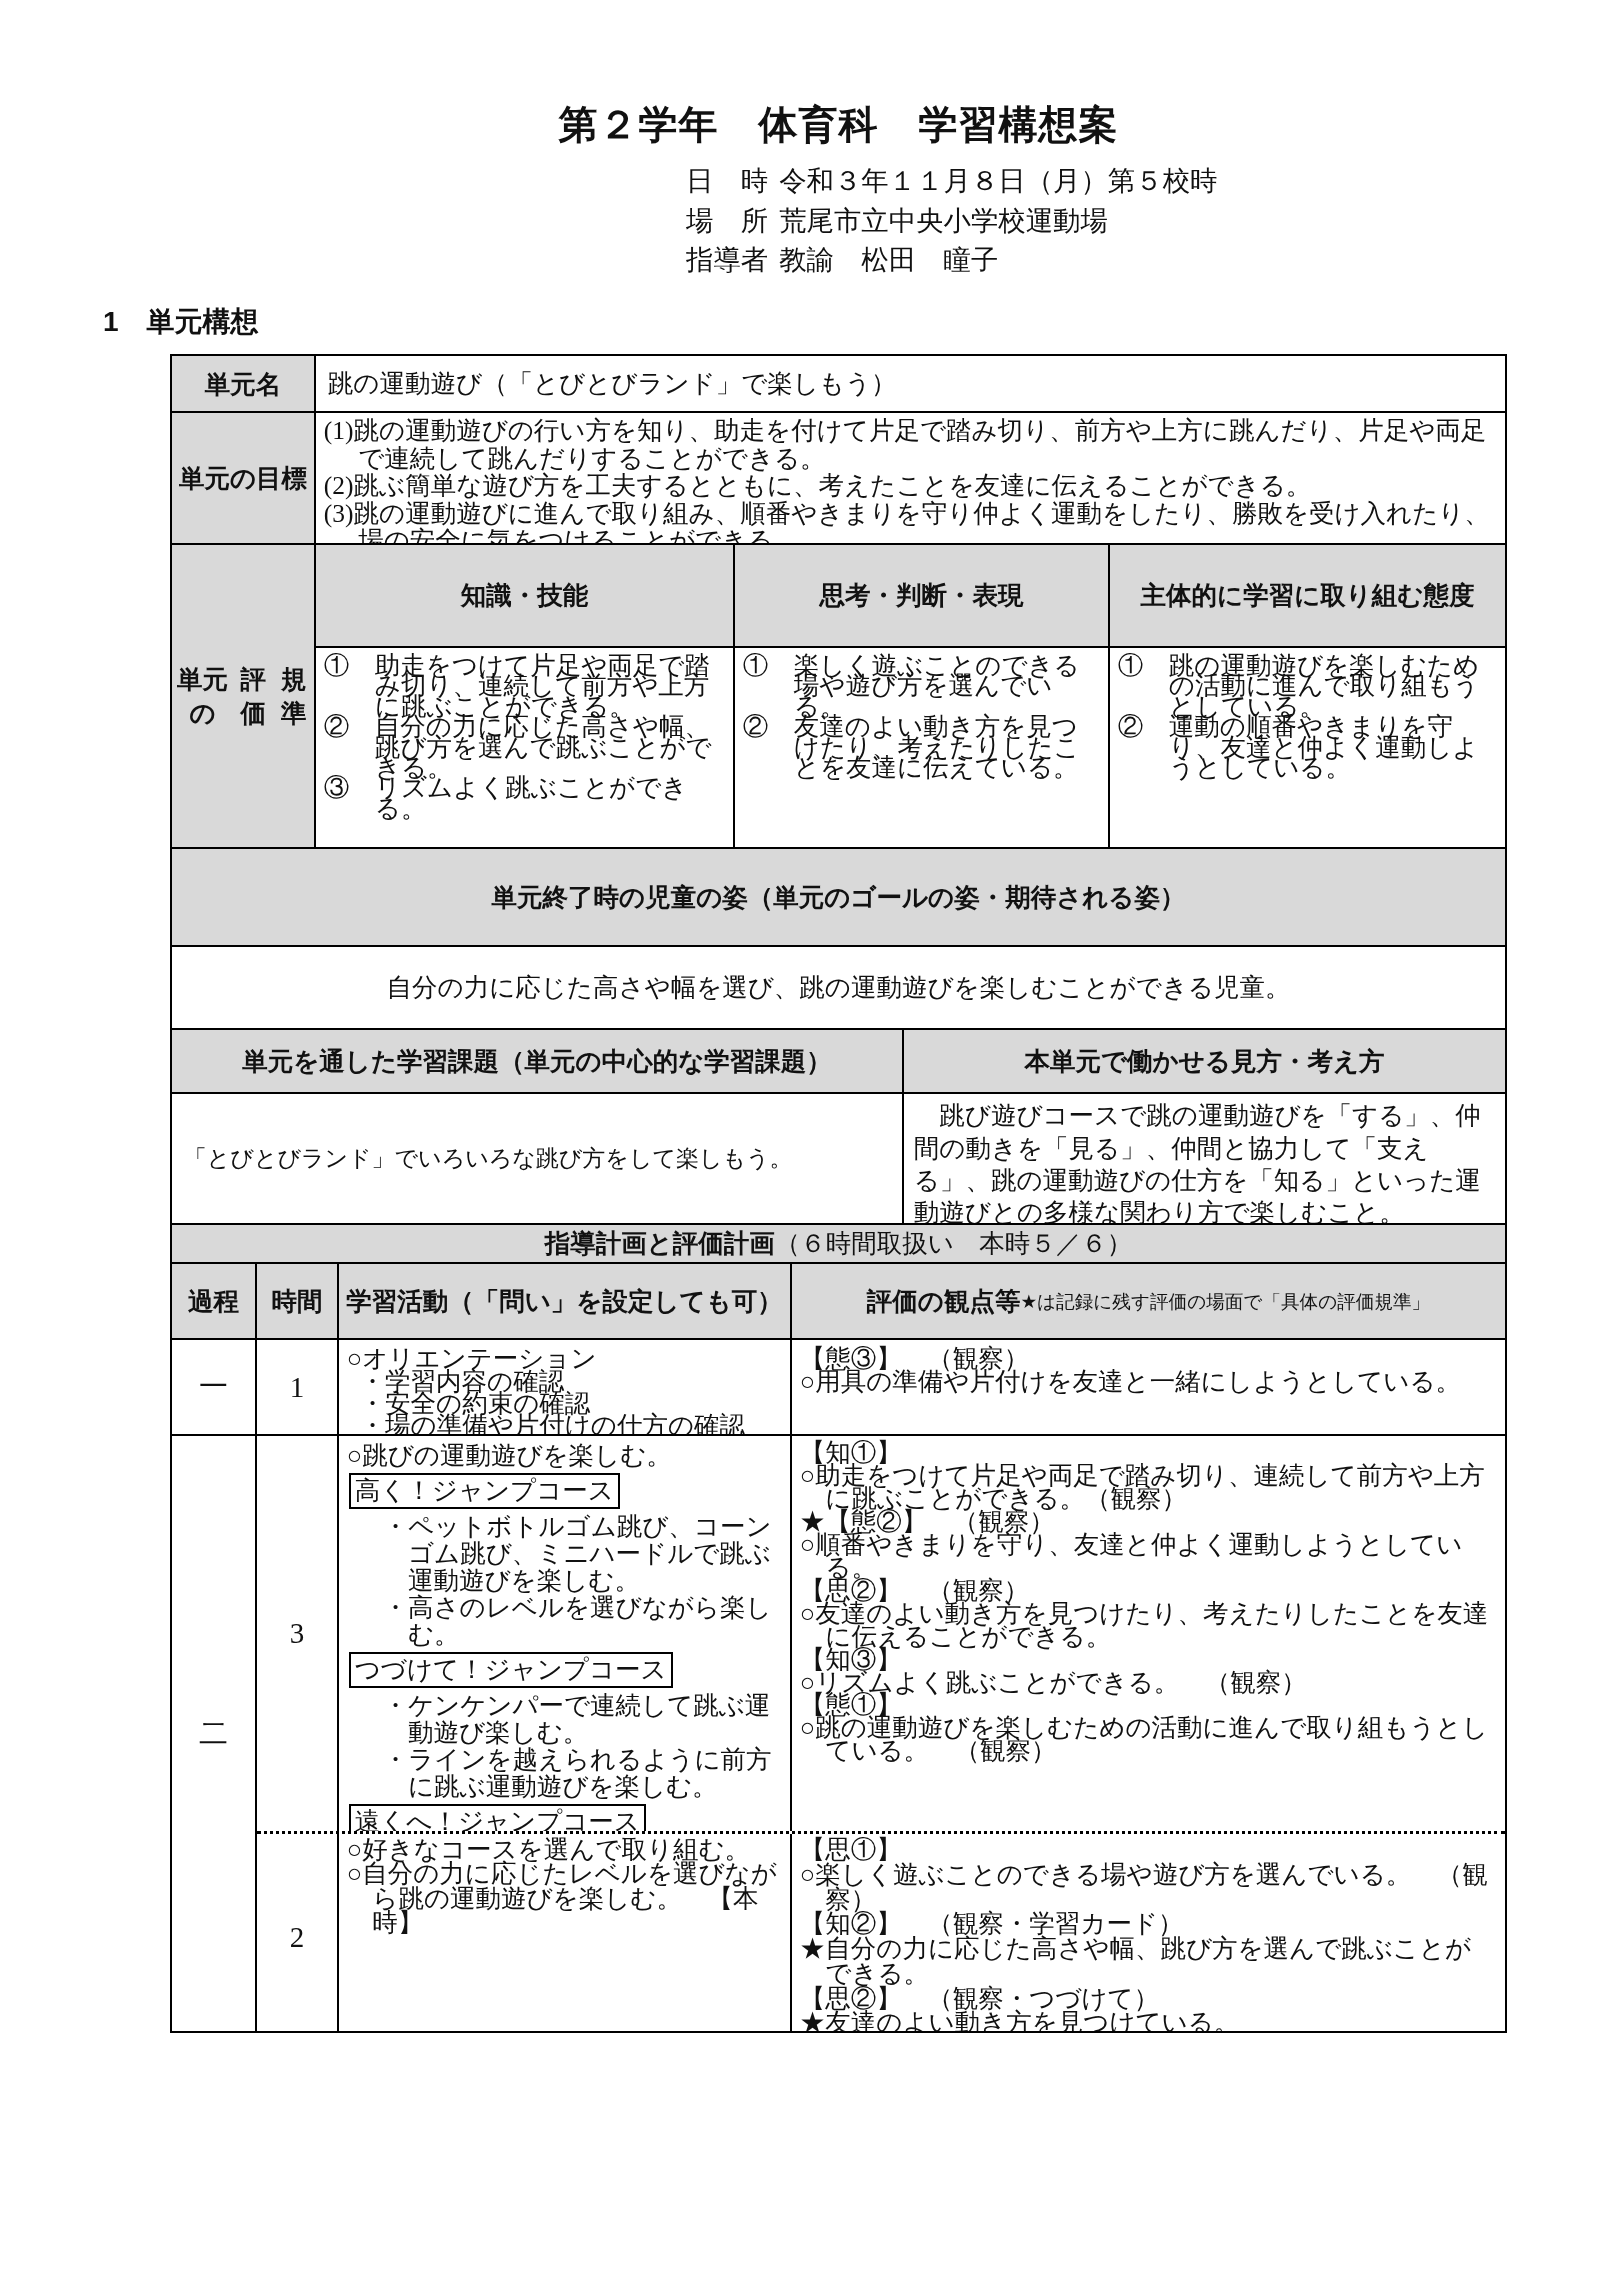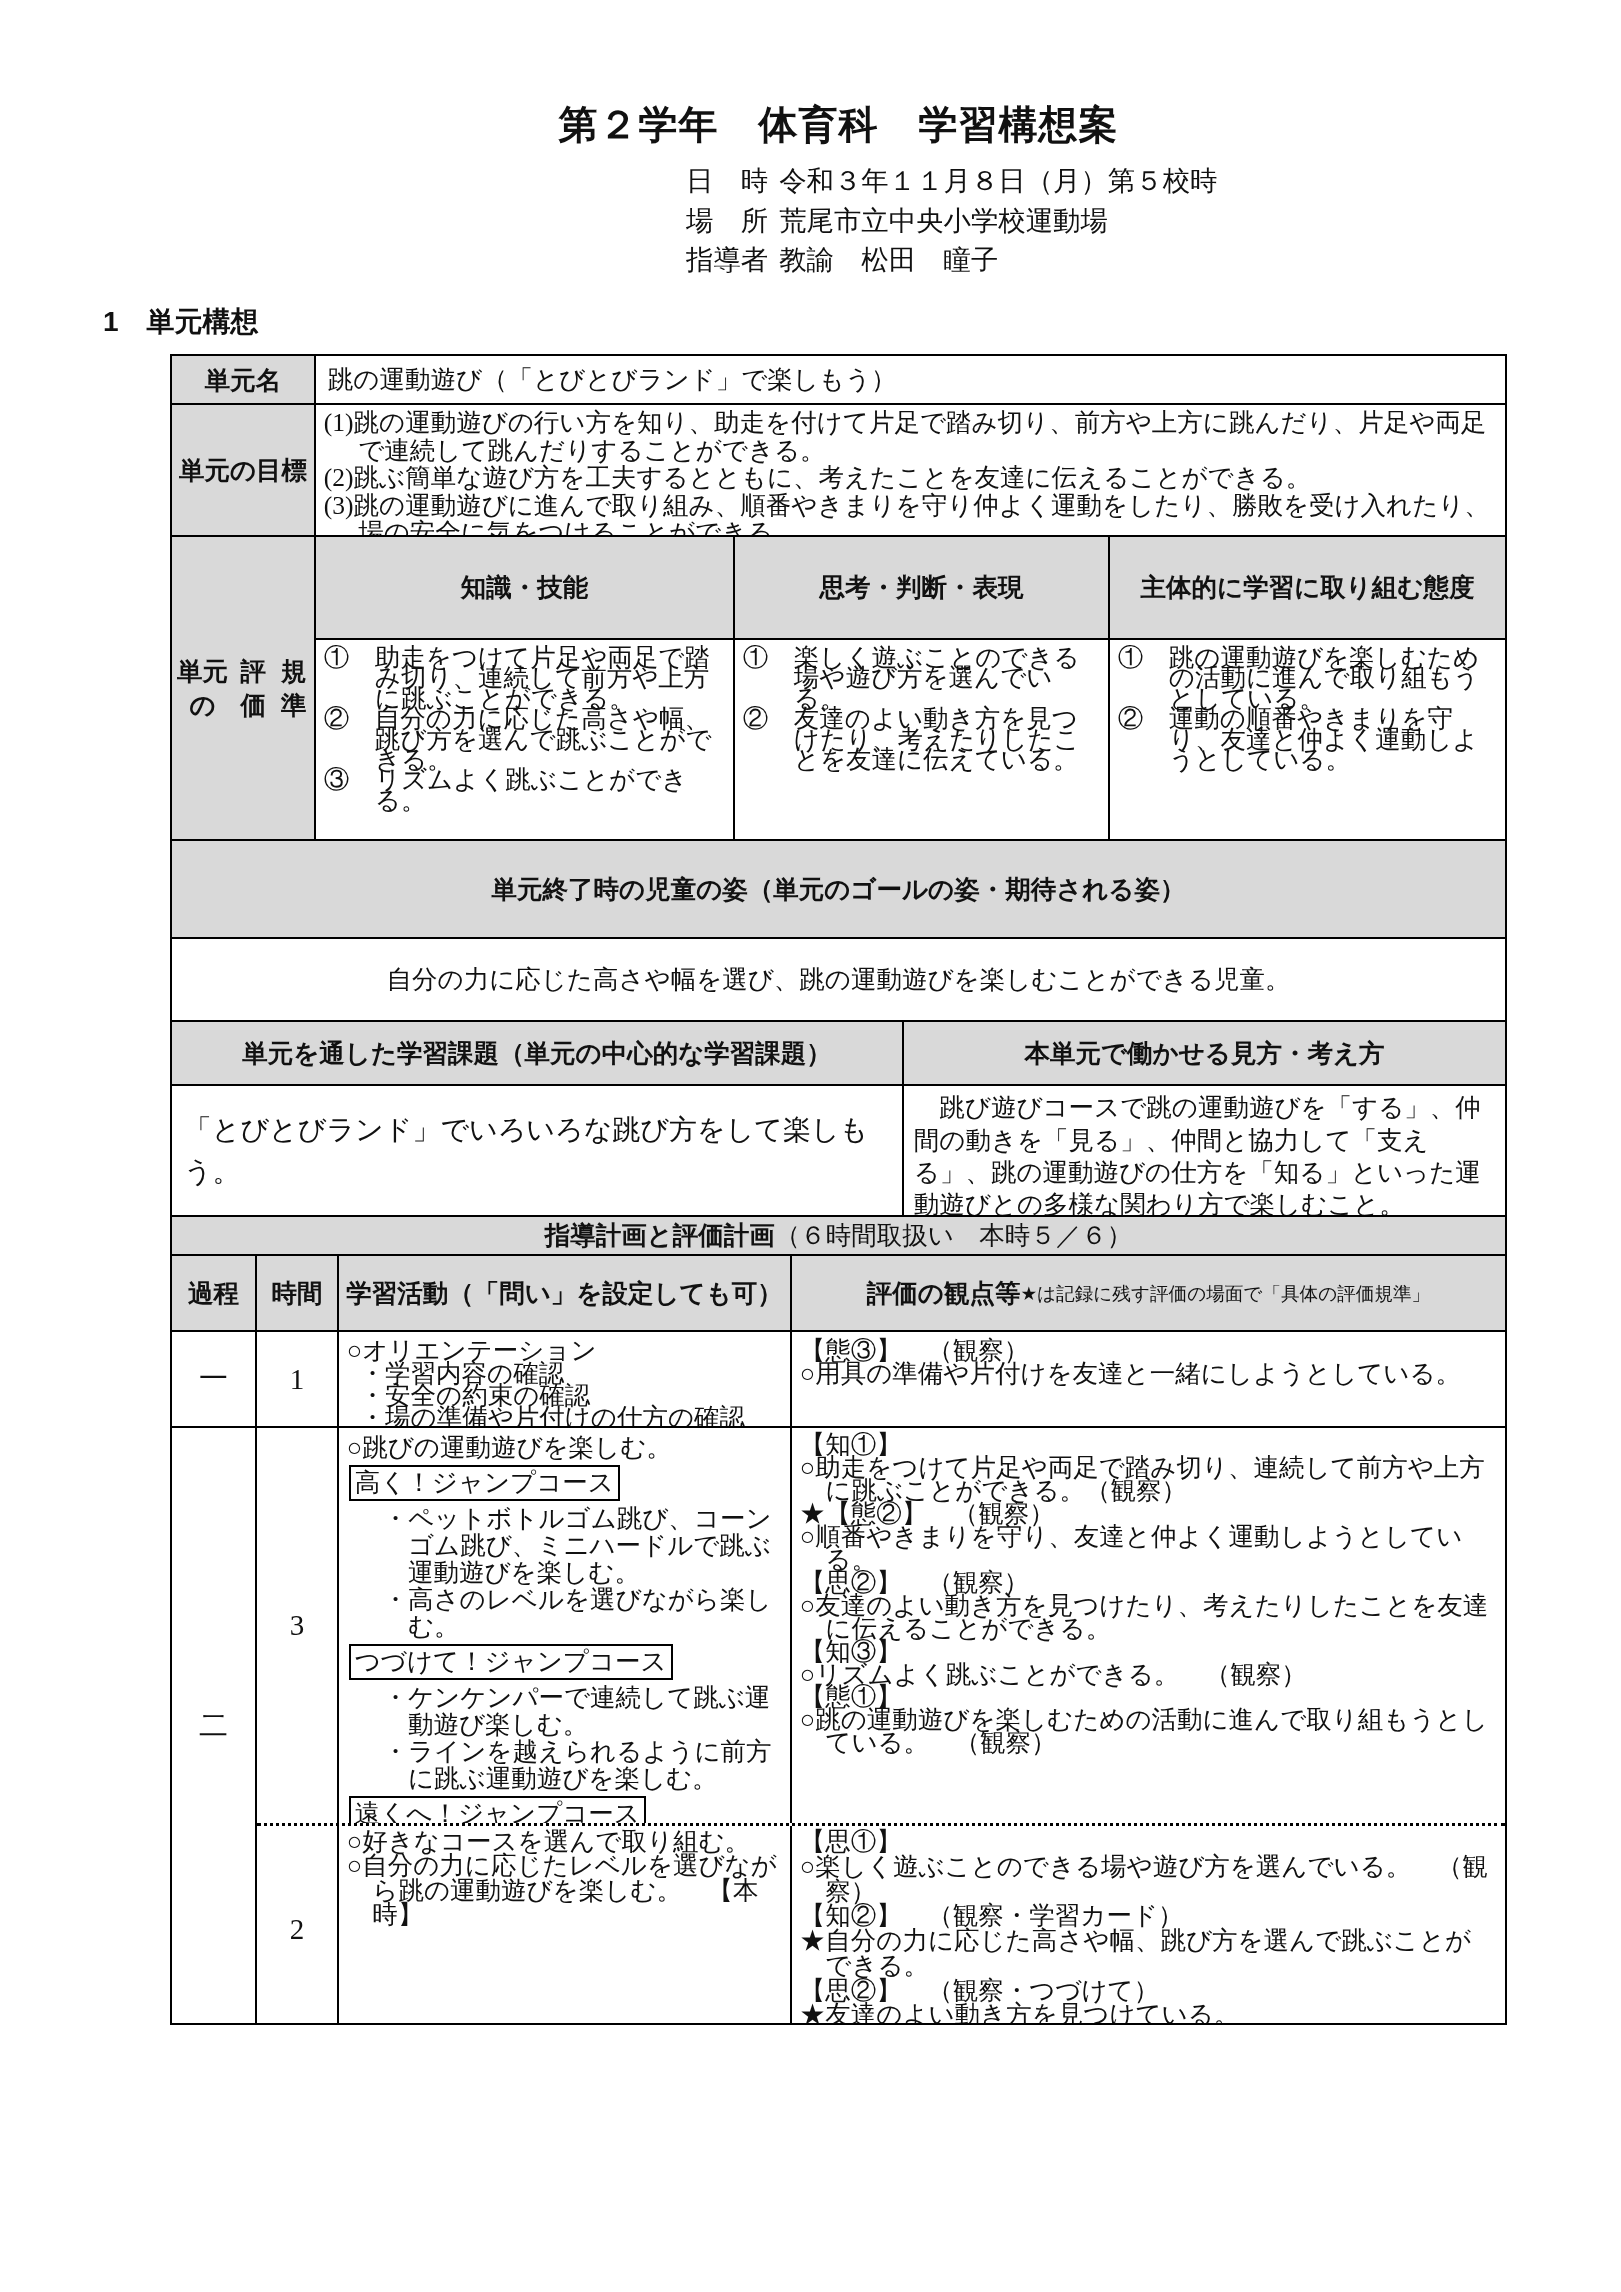--- a/index.html
+++ b/index.html
@@ -48,21 +48,21 @@
   .boxed{display:inline-block;border:2px solid #000;padding:0 3.9px;line-height:1.25;text-indent:0;}
   
   .goals{line-height:1.08;padding:3.9px 7.8px;}
   .crit{line-height:.8;padding:7.8px 7.8px;}
   .act1{line-height:.88;padding:7.8px 7.8px;}
   .ev1{line-height:.88;padding:7.8px 7.8px;}
   .act2{line-height:1.06;padding:5.9px 7.8px;}
   .ev2{line-height:.9;padding:5.9px 7.8px;}
   .act3{line-height:.95;padding:3.9px 7.8px;}
   .ev3{line-height:.97;padding:3.9px 7.8px;}
-  .taskcell{font-size:28px;line-height:1.5;padding:11.8px 11.8px;display:flex;align-items:center;border-radius:29px;}
+  .taskcell{font-size:23px;line-height:1.5;padding:11.8px 11.8px;display:flex;align-items:center;border-radius:29px;}
   .appcell{font-size:25.5px;line-height:1.27;padding:5.9px 9.8px;}
   .dashed-top{border-top:3.9px dotted #000;}
   .planhdr-sub{font-weight:normal;font-family:"Liberation Serif","DejaVu Serif",serif;}
 </style>
 </head>
 <body>
 
 <div class="page">
 
   <div class="title">第２学年　体育科　学習構想案</div>
@@ -79,21 +79,21 @@
     <div class="meta-line">
       <span>指導者</span>
       <span class="meta-value">教諭　松田　瞳子</span>
     </div>
   </div>
 
   <div class="h1">1　単元構想</div>
 
   <div class="t">
 
-    <div class="tr" style="height:47px">
+    <div class="tr" style="height:55px">
       <div class="cell w145 gray cent lblcell">単元名</div>
       <div class="cell wrest vcent pad">跳の運動遊び（「とびとびランド」で楽しもう）</div>
     </div>
 
     <div class="tr" style="height:132px">
       <div class="cell w145 gray colc lblcell">
         <div>単元の</div>
         <div>目標</div>
       </div>
       <div class="cell wrest goals">

